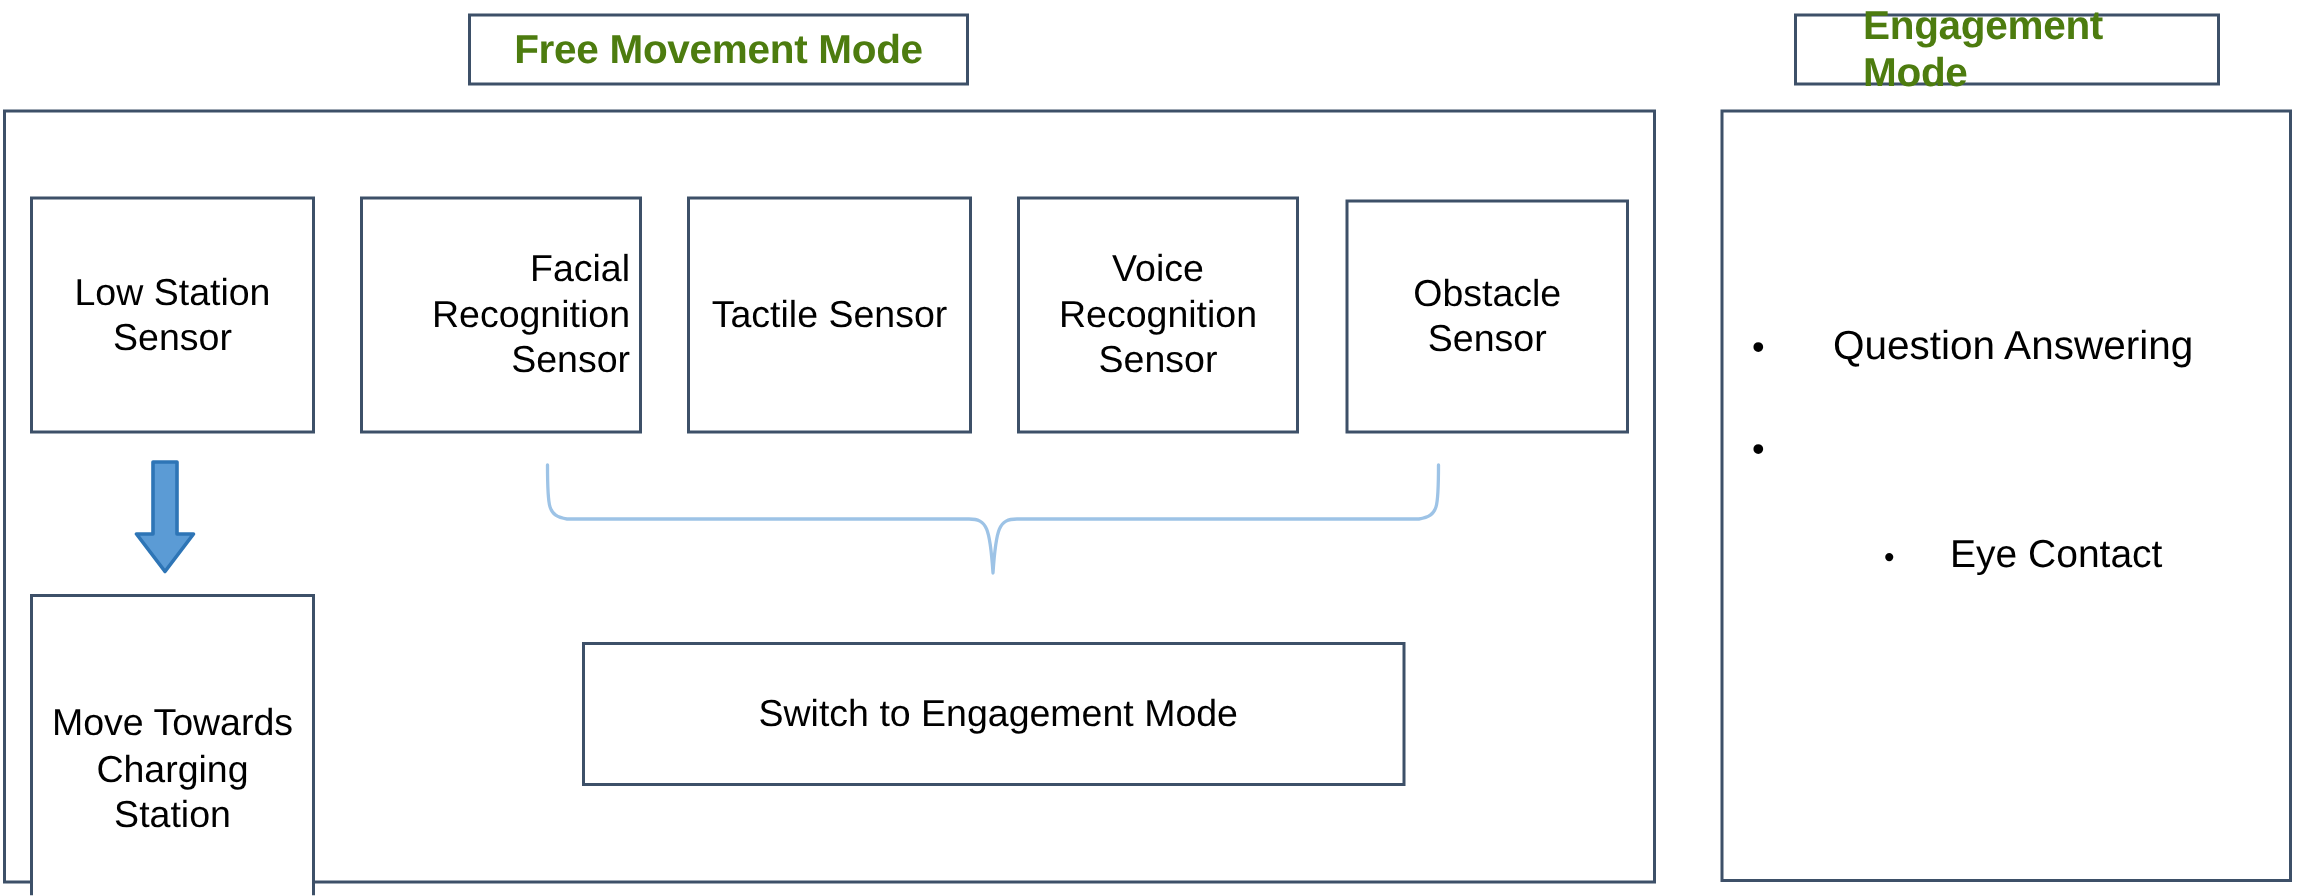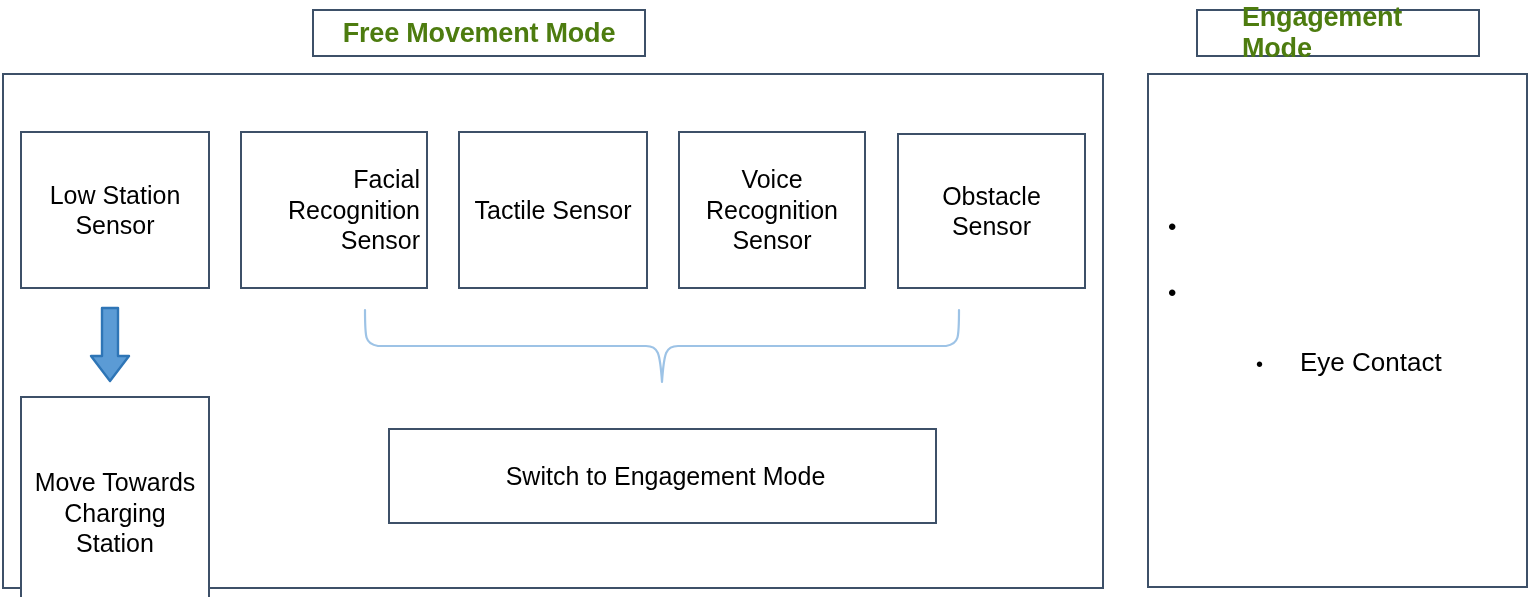--- a/index.html
+++ b/index.html
@@ -140,20 +140,21 @@
   </svg>
 
   <div class="abs box" id="box-move-charging">Move Towards Charging Station</div>
 
   <div class="abs box" id="box-switch-mode">Switch to Engagement Mode</div>
 
   <div class="abs" id="engagement-list">
 
     <div class="bullet-row level-1">
       <span class="bullet-dot">•</span>
+      <span class="bullet-label">Question Answering</span>
     </div>
 
     <div class="bullet-row level-1">
       <span class="bullet-dot">•</span>
     </div>
 
     <div class="bullet-row level-2">
       <span class="bullet-dot">•</span>
       <span class="bullet-label">Eye Contact</span>
     </div>

